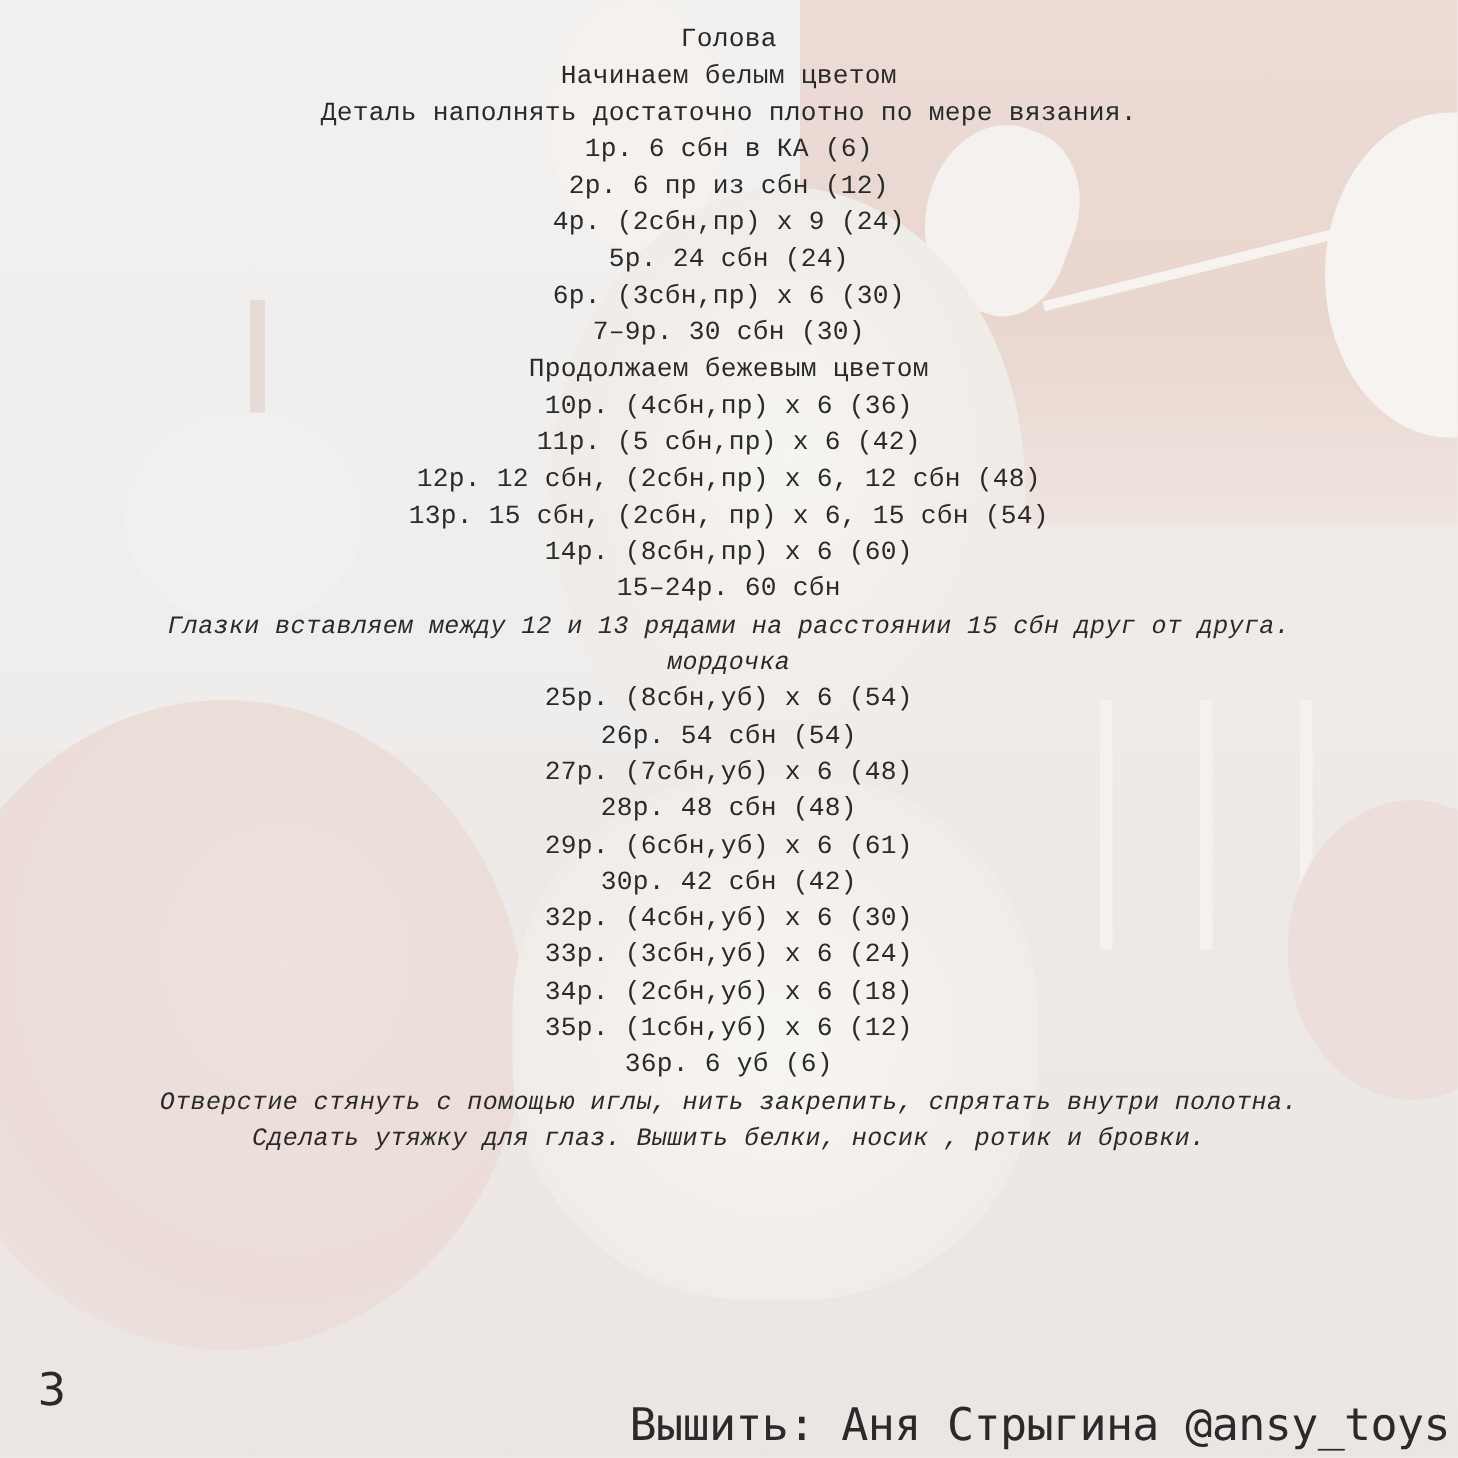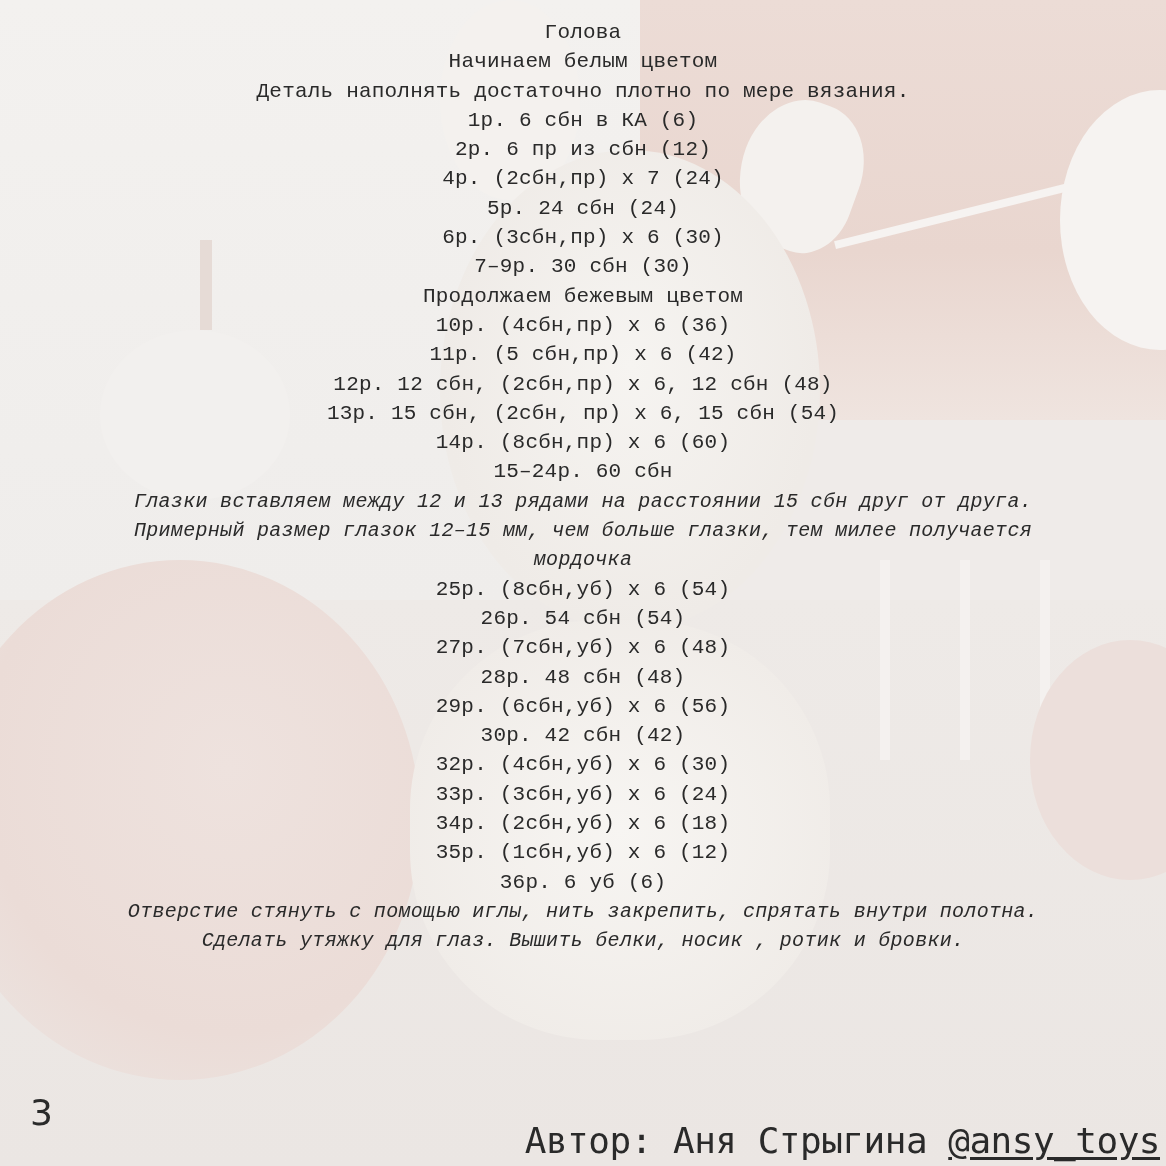--- a/index.html
+++ b/index.html
@@ -40,21 +40,21 @@
 
     .page { position: absolute; inset: 0; }
     .lines { position: absolute; left: 0; top: 18px; width: 1166px; text-align: center; }
     .line { display: block; height: 29.3px; line-height: 29.3px; font-size: 21px;
       white-space: pre; letter-spacing: 0.2px; }
     .line.wide { font-size: 20px; letter-spacing: 0.3px; font-style: italic; }
     .page-num { position: absolute; left: 30px; top: 1092px; font-size: 36px;
       font-family: "DejaVu Sans", "Liberation Sans", sans-serif; color: #2a2a2a; }
     .author { position: absolute; right: 6px; top: 1120px; font-size: 36px; white-space: pre;
       font-family: "DejaVu Sans Mono", "Liberation Mono", monospace; color: #2a2a2a; letter-spacing: -0.5px; }
-    .author a { color: #2a2a2a; text-decoration: underline; text-underline-offset: 4px; }
+    .author a { color: #2a2a2a; text-underline-offset: 4px; }
   </style>
 </head>
 <body>
 
 <div class="bg">
   <div class="leftwall"></div>
   <div class="wall"></div>
   <div class="floor"></div>
   <div class="pumpkin"></div>
   <div class="stem"></div>
@@ -71,45 +71,44 @@
   <div class="bunny-body"></div>
 </div>
 
 <div class="page">
   <div class="lines">
     <span class="line">Голова</span>
     <span class="line">Начинаем белым цветом</span>
     <span class="line">Деталь наполнять достаточно плотно по мере вязания.</span>
     <span class="line">1р. 6 сбн в КА (6)</span>
     <span class="line">2р. 6 пр из сбн (12)</span>
-    <span class="line">4р. (2сбн,пр) х 7 (24)</span>
+    <span class="line">4р. (2сбн,пр) х 9 (24)</span>
     <span class="line">5р. 24 сбн (24)</span>
     <span class="line">6р. (3сбн,пр) х 6 (30)</span>
     <span class="line">7–9р. 30 сбн (30)</span>
     <span class="line">Продолжаем бежевым цветом</span>
     <span class="line">10р. (4сбн,пр) х 6 (36)</span>
     <span class="line">11р. (5 сбн,пр) х 6 (42)</span>
     <span class="line">12р. 12 сбн, (2сбн,пр) х 6, 12 сбн (48)</span>
     <span class="line">13р. 15 сбн, (2сбн, пр) х 6, 15 сбн (54)</span>
     <span class="line">14р. (8сбн,пр) х 6 (60)</span>
     <span class="line">15–24р. 60 сбн</span>
     <span class="line wide">Глазки вставляем между 12 и 13 рядами на расстоянии 15 сбн друг от друга.</span>
-    <span class="line wide">Примерный размер глазок 12–15 мм, чем больше глазки, тем милее получается</span>
     <span class="line wide">мордочка</span>
     <span class="line">25р. (8сбн,уб) х 6 (54)</span>
     <span class="line">26р. 54 сбн (54)</span>
     <span class="line">27р. (7сбн,уб) х 6 (48)</span>
     <span class="line">28р. 48 сбн (48)</span>
-    <span class="line">29р. (6сбн,уб) х 6 (56)</span>
+    <span class="line">29р. (6сбн,уб) х 6 (61)</span>
     <span class="line">30р. 42 сбн (42)</span>
     <span class="line">32р. (4сбн,уб) х 6 (30)</span>
     <span class="line">33р. (3сбн,уб) х 6 (24)</span>
     <span class="line">34р. (2сбн,уб) х 6 (18)</span>
     <span class="line">35р. (1сбн,уб) х 6 (12)</span>
     <span class="line">36р. 6 уб (6)</span>
     <span class="line wide">Отверстие стянуть с помощью иглы, нить закрепить, спрятать внутри полотна.</span>
     <span class="line wide">Сделать утяжку для глаз. Вышить белки, носик , ротик и бровки.</span>
   </div>
 
   <div class="page-num">3</div>
 
-  <div class="author"><span>Автор: Аня Стрыгина </span><a>@ansy_toys</a></div>
+  <div class="author"><span>Вышить: Аня Стрыгина </span><a>@ansy_toys</a></div>
 </div>
 
 </body></html>

